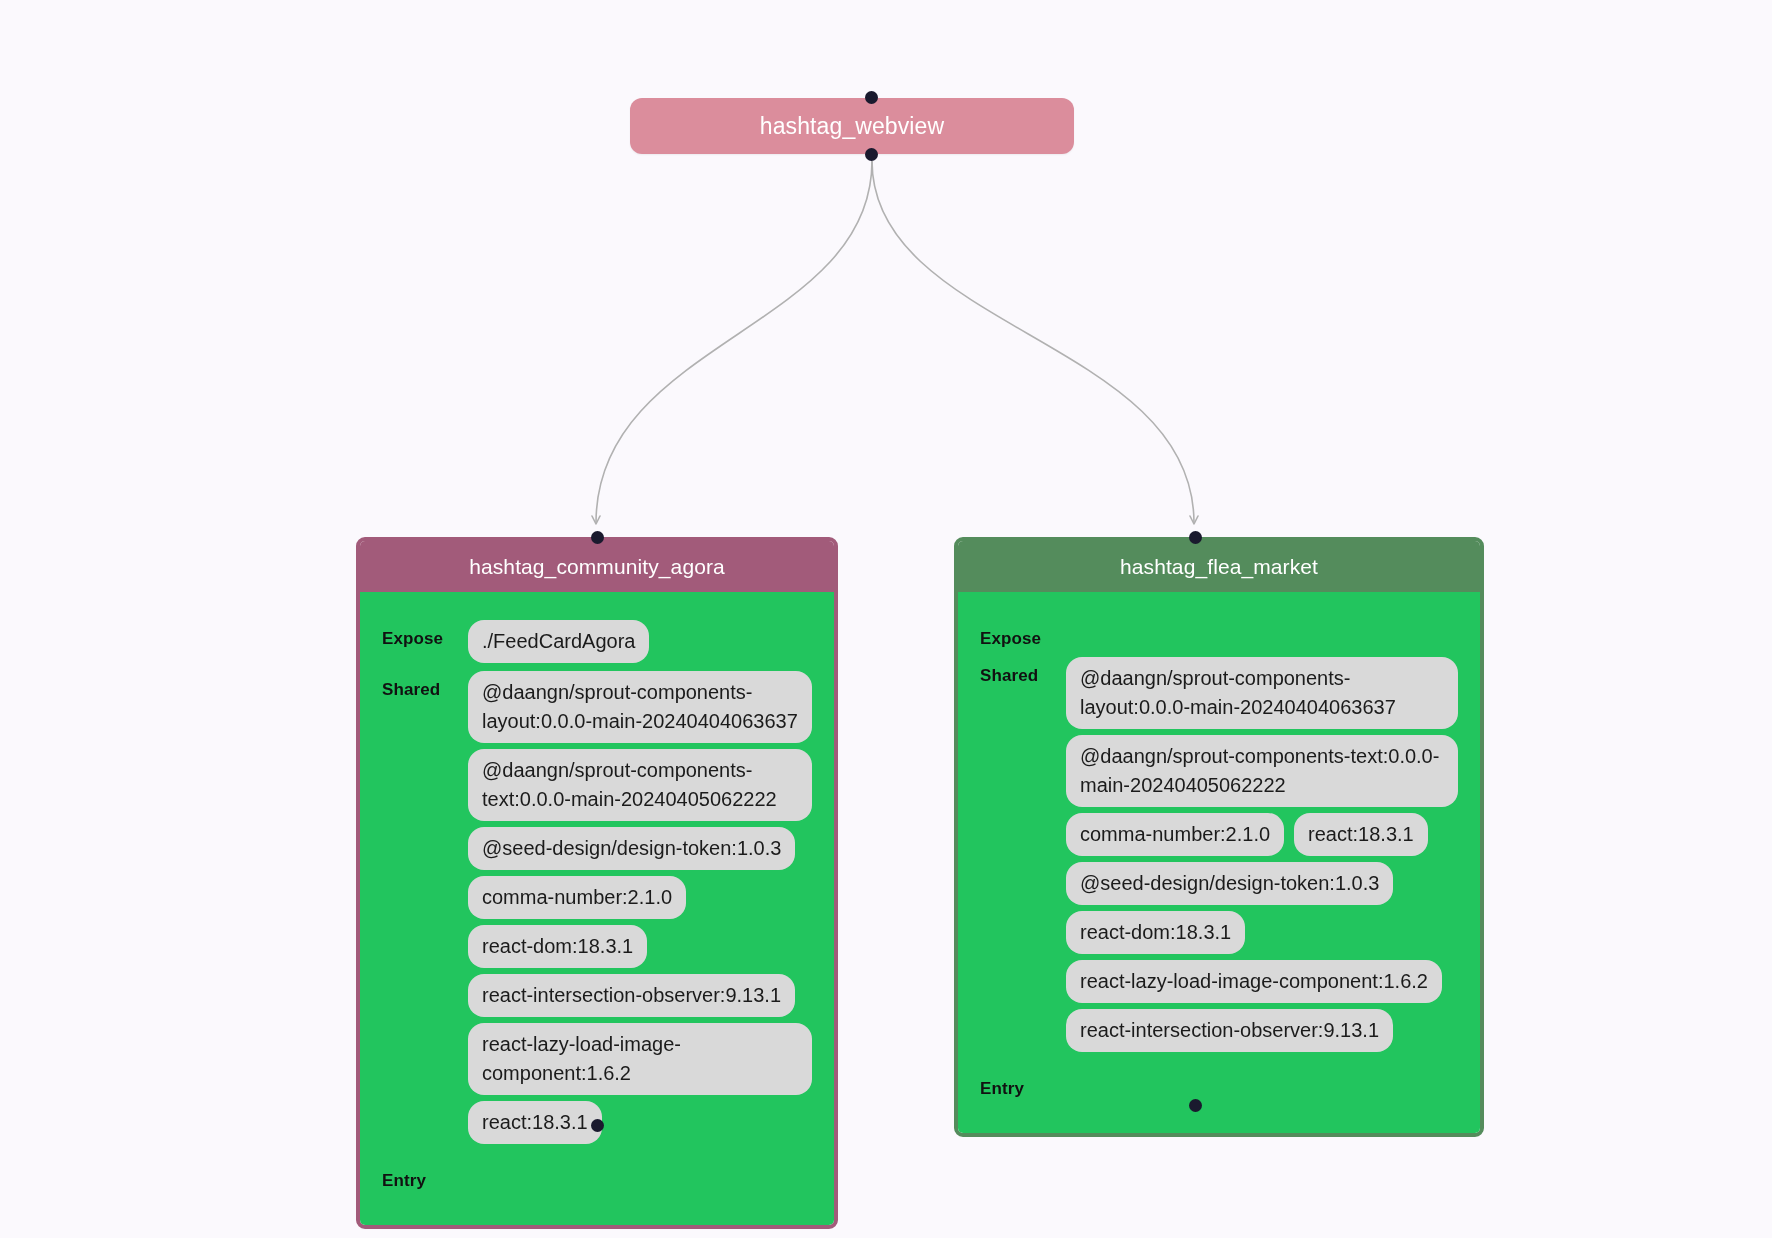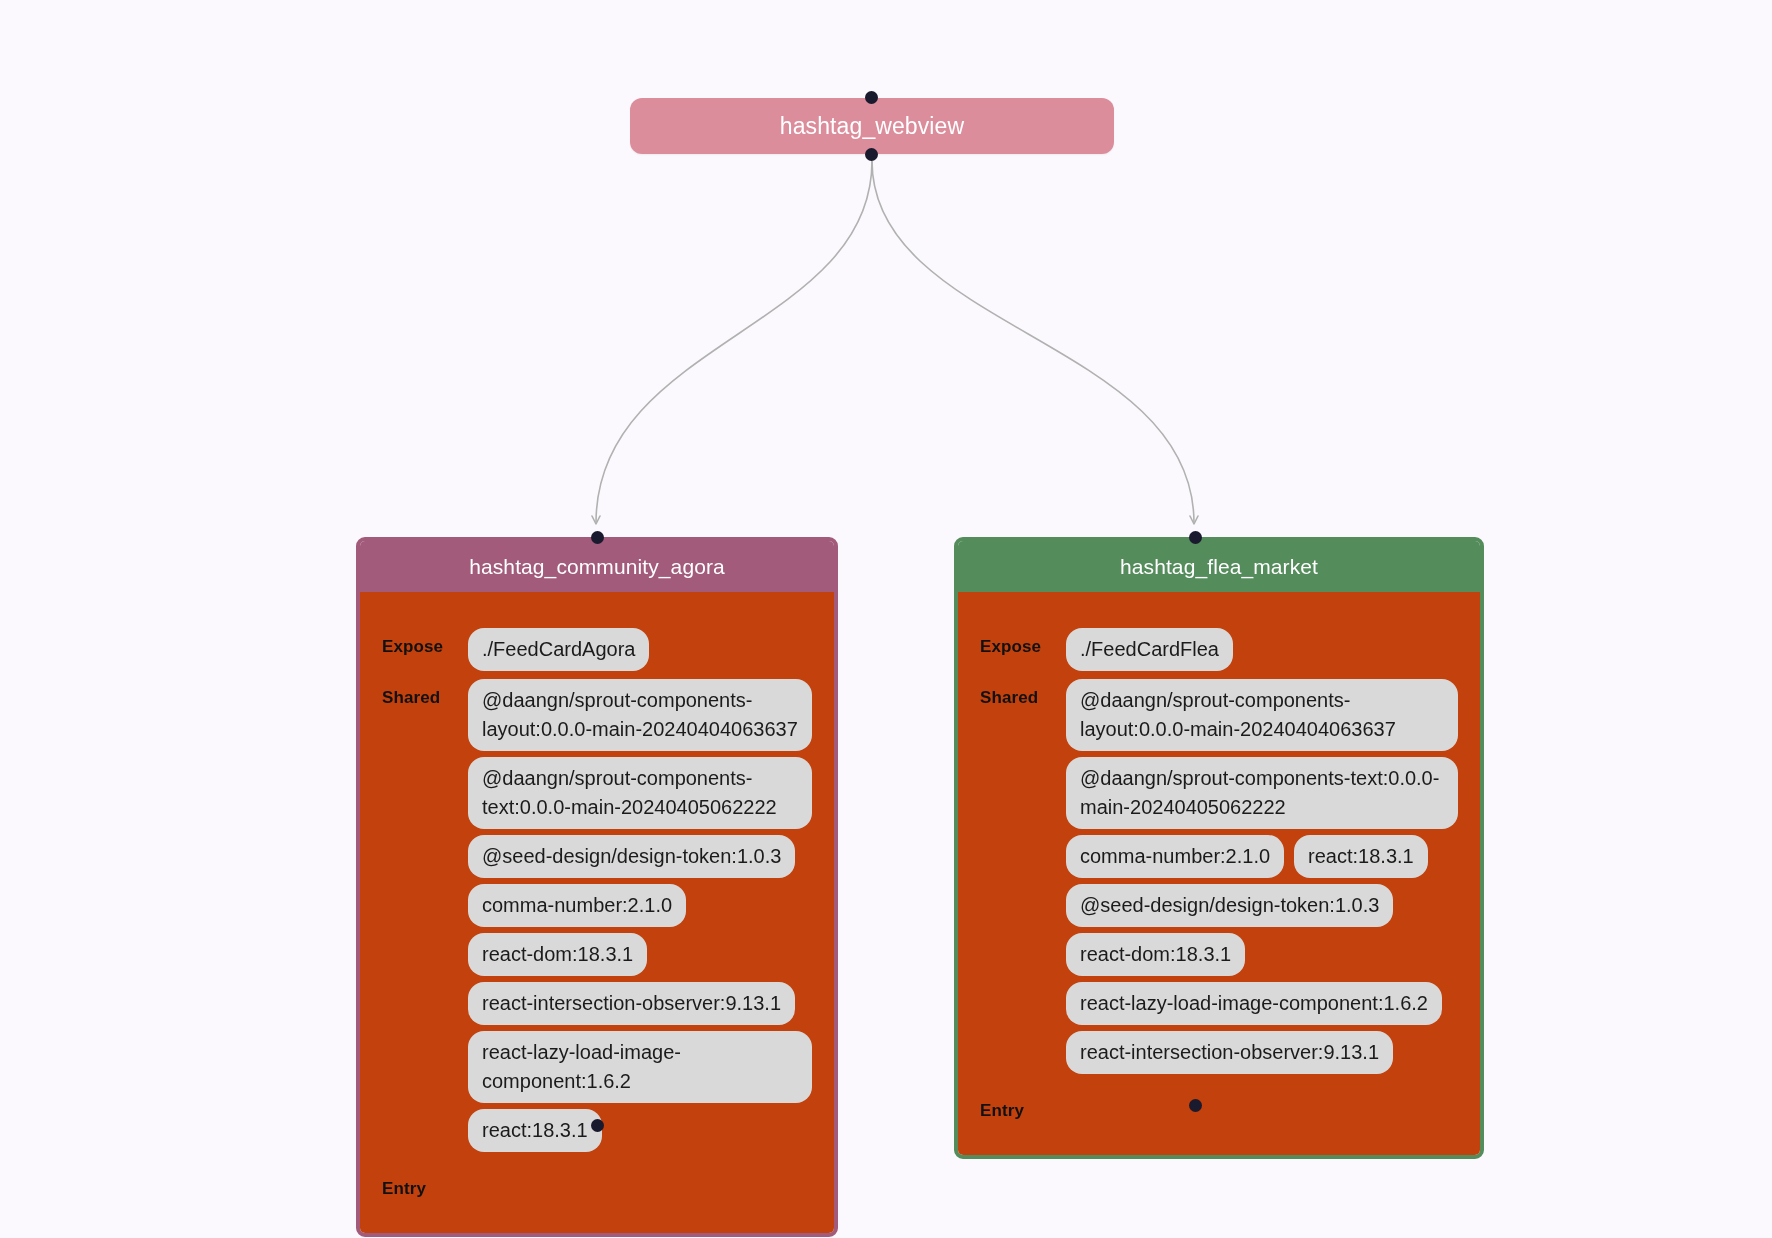--- a/index.html
+++ b/index.html
@@ -30,21 +30,21 @@
     height: 1238px;
     pointer-events: none;
     z-index: 1;
   }
 
   
   .root-node {
     position: absolute;
     left: 630px;
     top: 98px;
-    width: 484px;
+    width: 444px;
     height: 56px;
     background: #db8d9c;
     border-radius: 12px;
     display: flex;
     align-items: center;
     justify-content: center;
     z-index: 3;
     box-shadow: 0 1px 2px rgba(0,0,0,0.06);
   }
   .root-label {
@@ -93,22 +93,22 @@
     justify-content: center;
     color: #ffffff;
     font-size: 21px;
     font-weight: 400;
     letter-spacing: 0.1px;
   }
   .card.agora .card-header { background: #a25b7a; }
   .card.flea  .card-header { background: #548c5c; }
 
   .card-body {
-    background: #c2410c;
-    padding: 36px 22px 26px 22px;
+    background: #22c55e;
+    padding: 28px 22px 26px 22px;
   }
 
   .row {
     display: flex;
     align-items: flex-start;
     margin-bottom: 8px;
   }
   .row:last-child { margin-bottom: 8px; }
 
   .row-label {
@@ -204,23 +204,20 @@
   <div class="handle" style="left: 590.5px; top: 1118.5px;"></div>
 
   <div class="card flea">
     <div class="card-header">
       <span>hashtag_flea_market</span>
     </div>
     <div class="card-body">
 
       <div class="row">
         <div class="row-label">Expose</div>
-        <div class="row-values">
-          <span class="chip">./FeedCardFlea</span>
-        </div>
       </div>
 
       <div class="row">
         <div class="row-label">Shared</div>
         <div class="row-values">
           <span class="chip wide">@daangn/sprout-components-layout:0.0.0-main-20240404063637</span>
           <span class="chip wide">@daangn/sprout-components-text:0.0.0-main-20240405062222</span>
           <span class="chip">comma-number:2.1.0</span>
           <span class="chip">react:18.3.1</span>
           <span class="chip">@seed-design/design-token:1.0.3</span>

